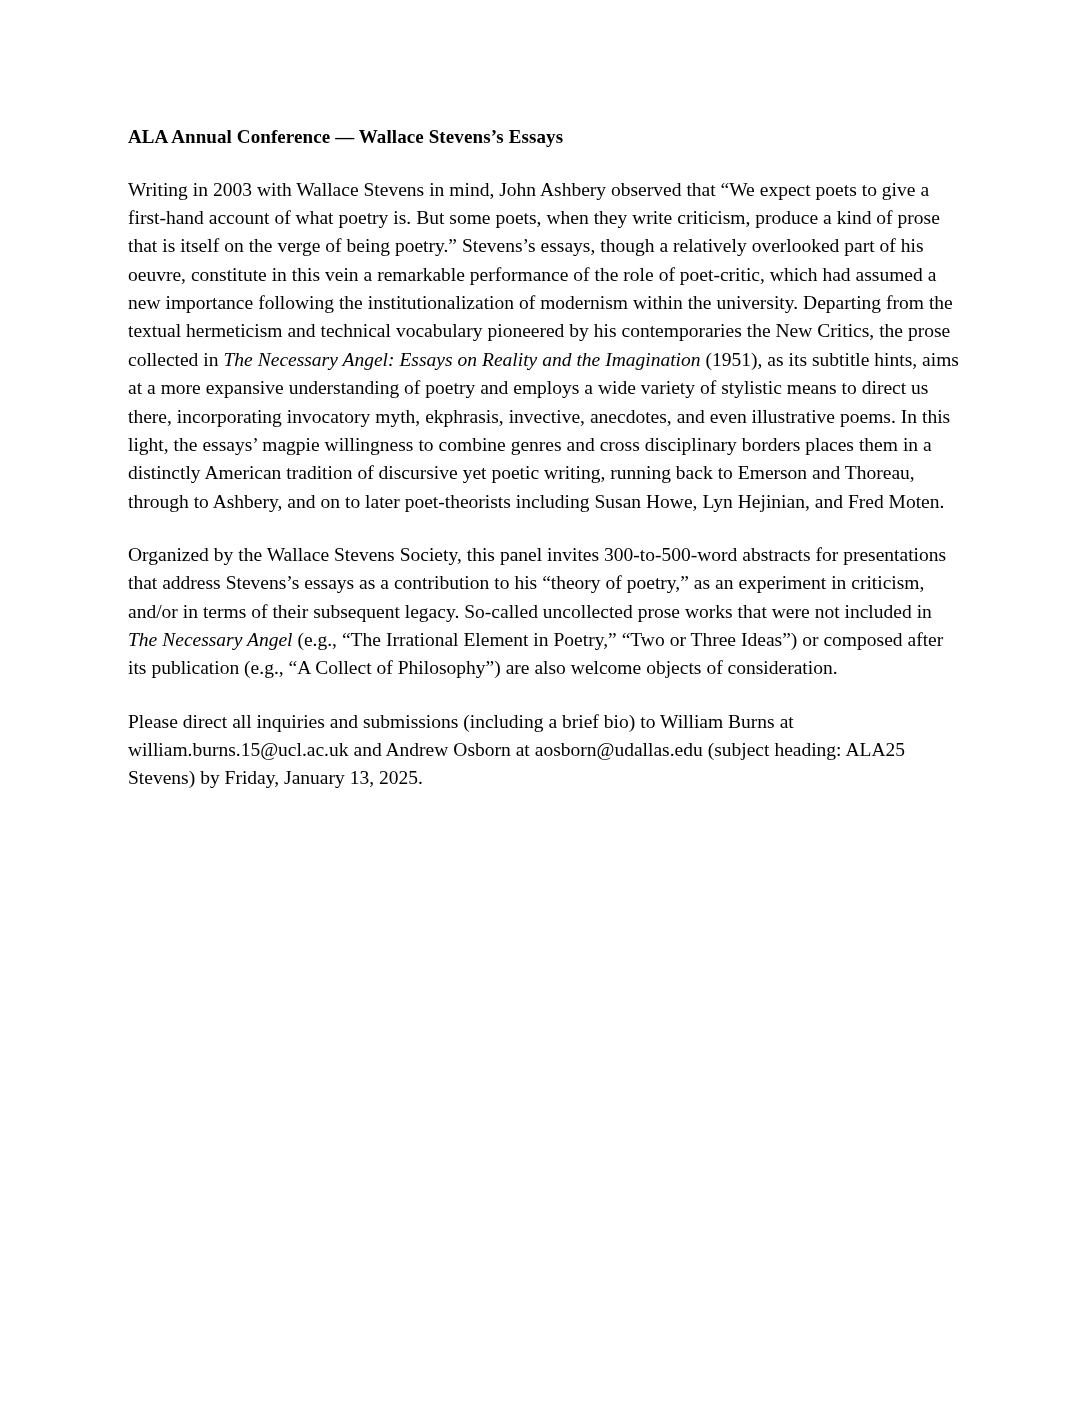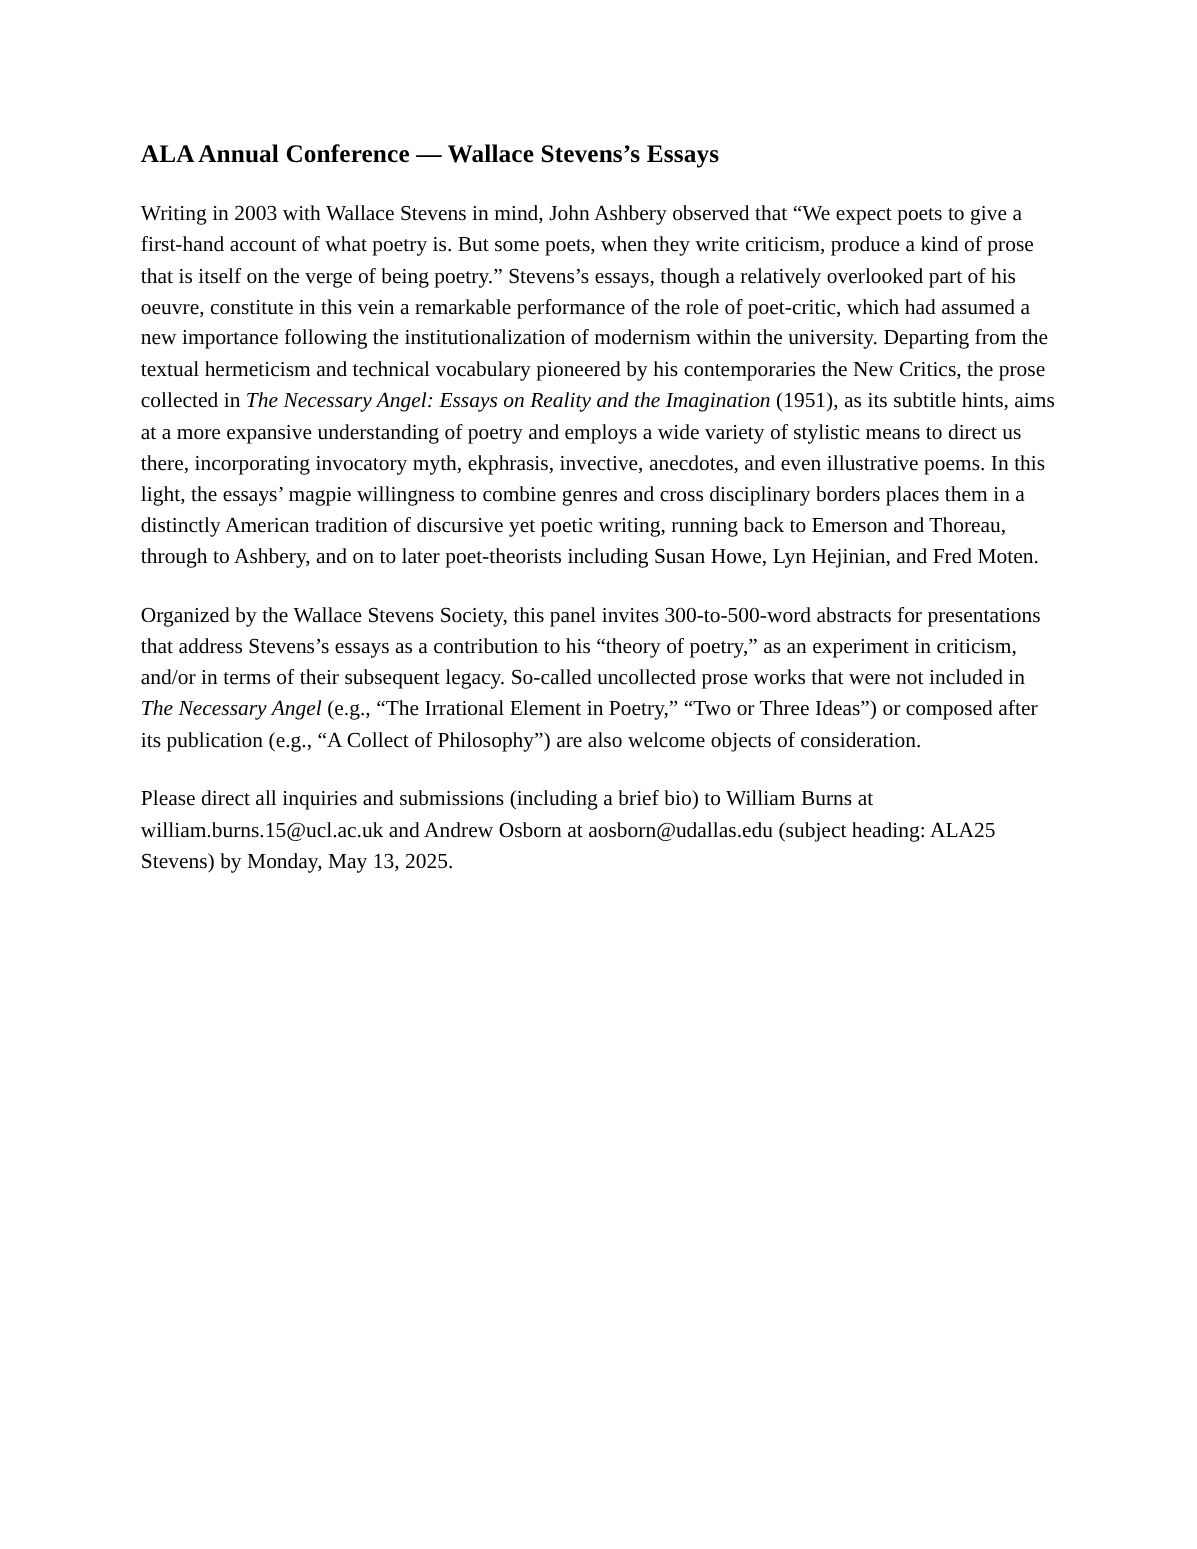--- a/index.html
+++ b/index.html
@@ -15,21 +15,21 @@
     position: relative;
   }
   .page {
     box-sizing: border-box;
     width: 1088px;
     height: 1408px;
     padding: 124px 128px 0 128px;
     background: #ffffff;
   }
   .doc-title {
-    font-size: 23px;
+    font-size: 19px;
     font-weight: bold;
     line-height: 1.35;
     margin: 0 0 26px 0;
     letter-spacing: 0.1px;
   }
   .para {
     font-size: 19.5px;
     line-height: 1.455;
     margin: 0 0 25px 0;
     text-align: left;
@@ -47,15 +47,15 @@
 <body>
 
 <div class="page">
 
   <h1 class="doc-title">ALA Annual Conference — Wallace Stevens’s Essays</h1>
 
   <p class="para"><span>Writing in 2003 with Wallace Stevens in mind, John Ashbery observed that “We expect poets to give a first-hand account of what poetry is. But some poets, when they write criticism, produce a kind of prose that is itself on the verge of being poetry.” Stevens’s essays, though a relatively overlooked part of his oeuvre, constitute in this vein a remarkable performance of the role of poet-critic, which had assumed a new importance following the institutionalization of modernism within the university. Departing from the textual hermeticism and technical vocabulary pioneered by his contemporaries the New Critics, the prose collected in </span><span class="italic">The Necessary Angel: Essays on Reality and the Imagination</span><span> (1951), as its subtitle hints, aims at a more expansive understanding of poetry and employs a wide variety of stylistic means to direct us there, incorporating invocatory myth, ekphrasis, invective, anecdotes, and even illustrative poems. In this light, the essays’ magpie willingness to combine genres and cross disciplinary borders places them in a distinctly American tradition of discursive yet poetic writing, running back to Emerson and Thoreau, through to Ashbery, and on to later poet-theorists including Susan Howe, Lyn Hejinian, and Fred Moten.</span></p>
 
   <p class="para"><span>Organized by the Wallace Stevens Society, this panel invites 300-to-500-word abstracts for presentations that address Stevens’s essays as a contribution to his “theory of poetry,” as an experiment in criticism, and/or in terms of their subsequent legacy. So-called uncollected prose works that were not included in </span><span class="italic">The Necessary Angel</span><span> (e.g., “The Irrational Element in Poetry,” “Two or Three Ideas”) or composed after its publication (e.g., “A Collect of Philosophy”) are also welcome objects of consideration.</span></p>
 
-  <p class="para">Please direct all inquiries and submissions (including a brief bio) to William Burns at william.burns.15@ucl.ac.uk and Andrew Osborn at aosborn@udallas.edu (subject heading: ALA25 Stevens) by Monday, May 13, 2025.</p>
+  <p class="para">Please direct all inquiries and submissions (including a brief bio) to William Burns at william.burns.15@ucl.ac.uk and Andrew Osborn at aosborn@udallas.edu (subject heading: ALA25 Stevens) by Friday, January 13, 2025.</p>
 
 </div>
 
 </body></html>

